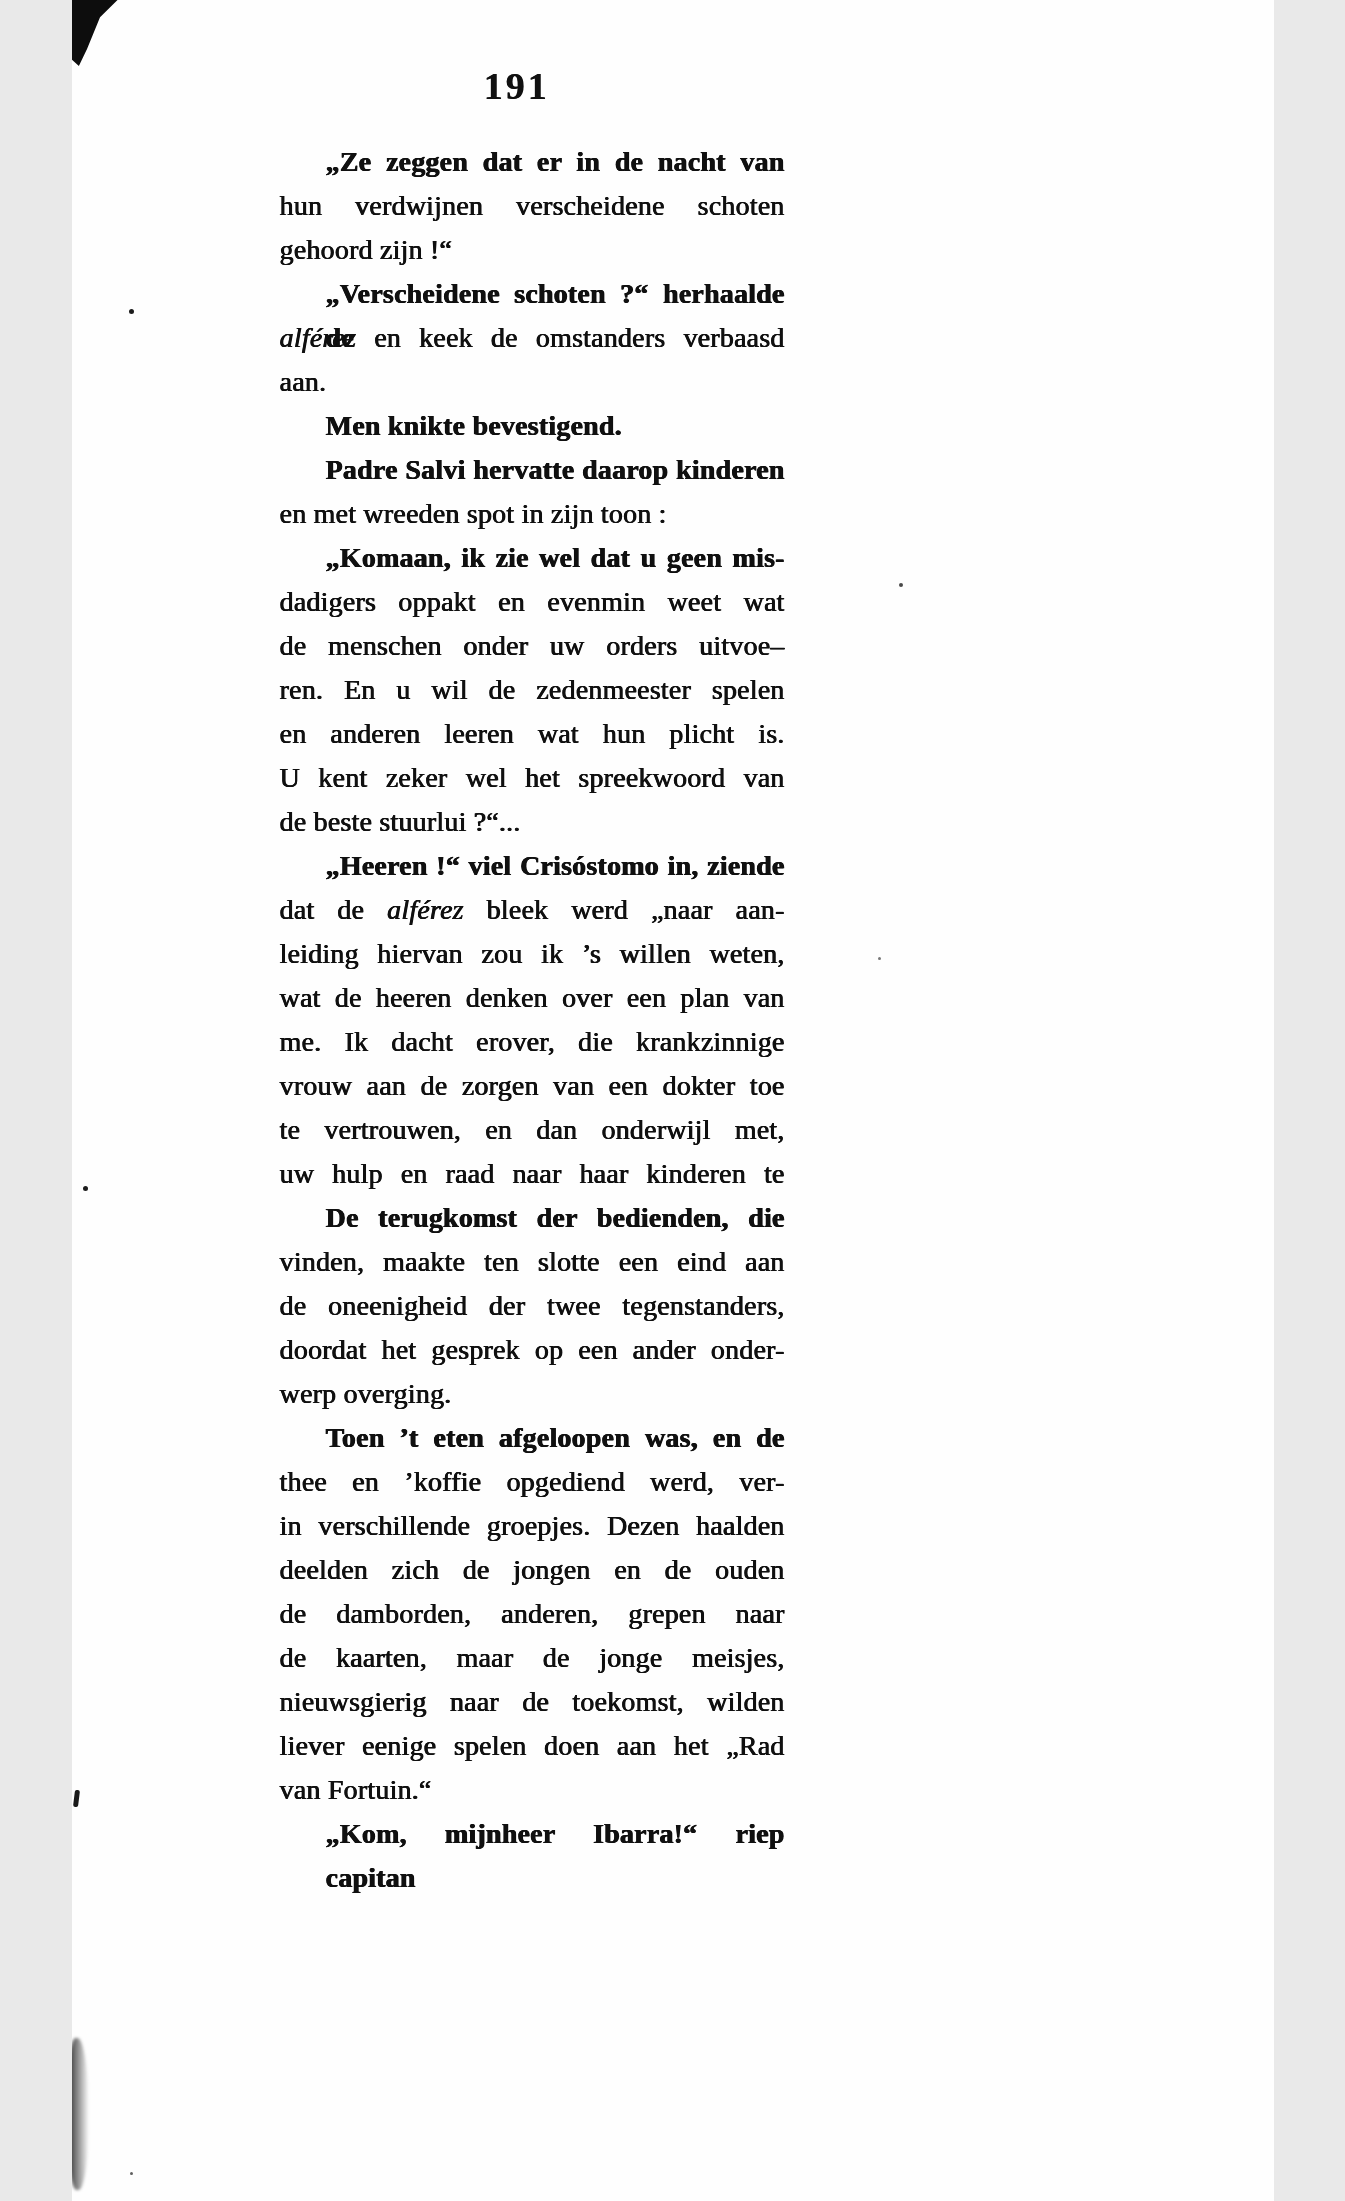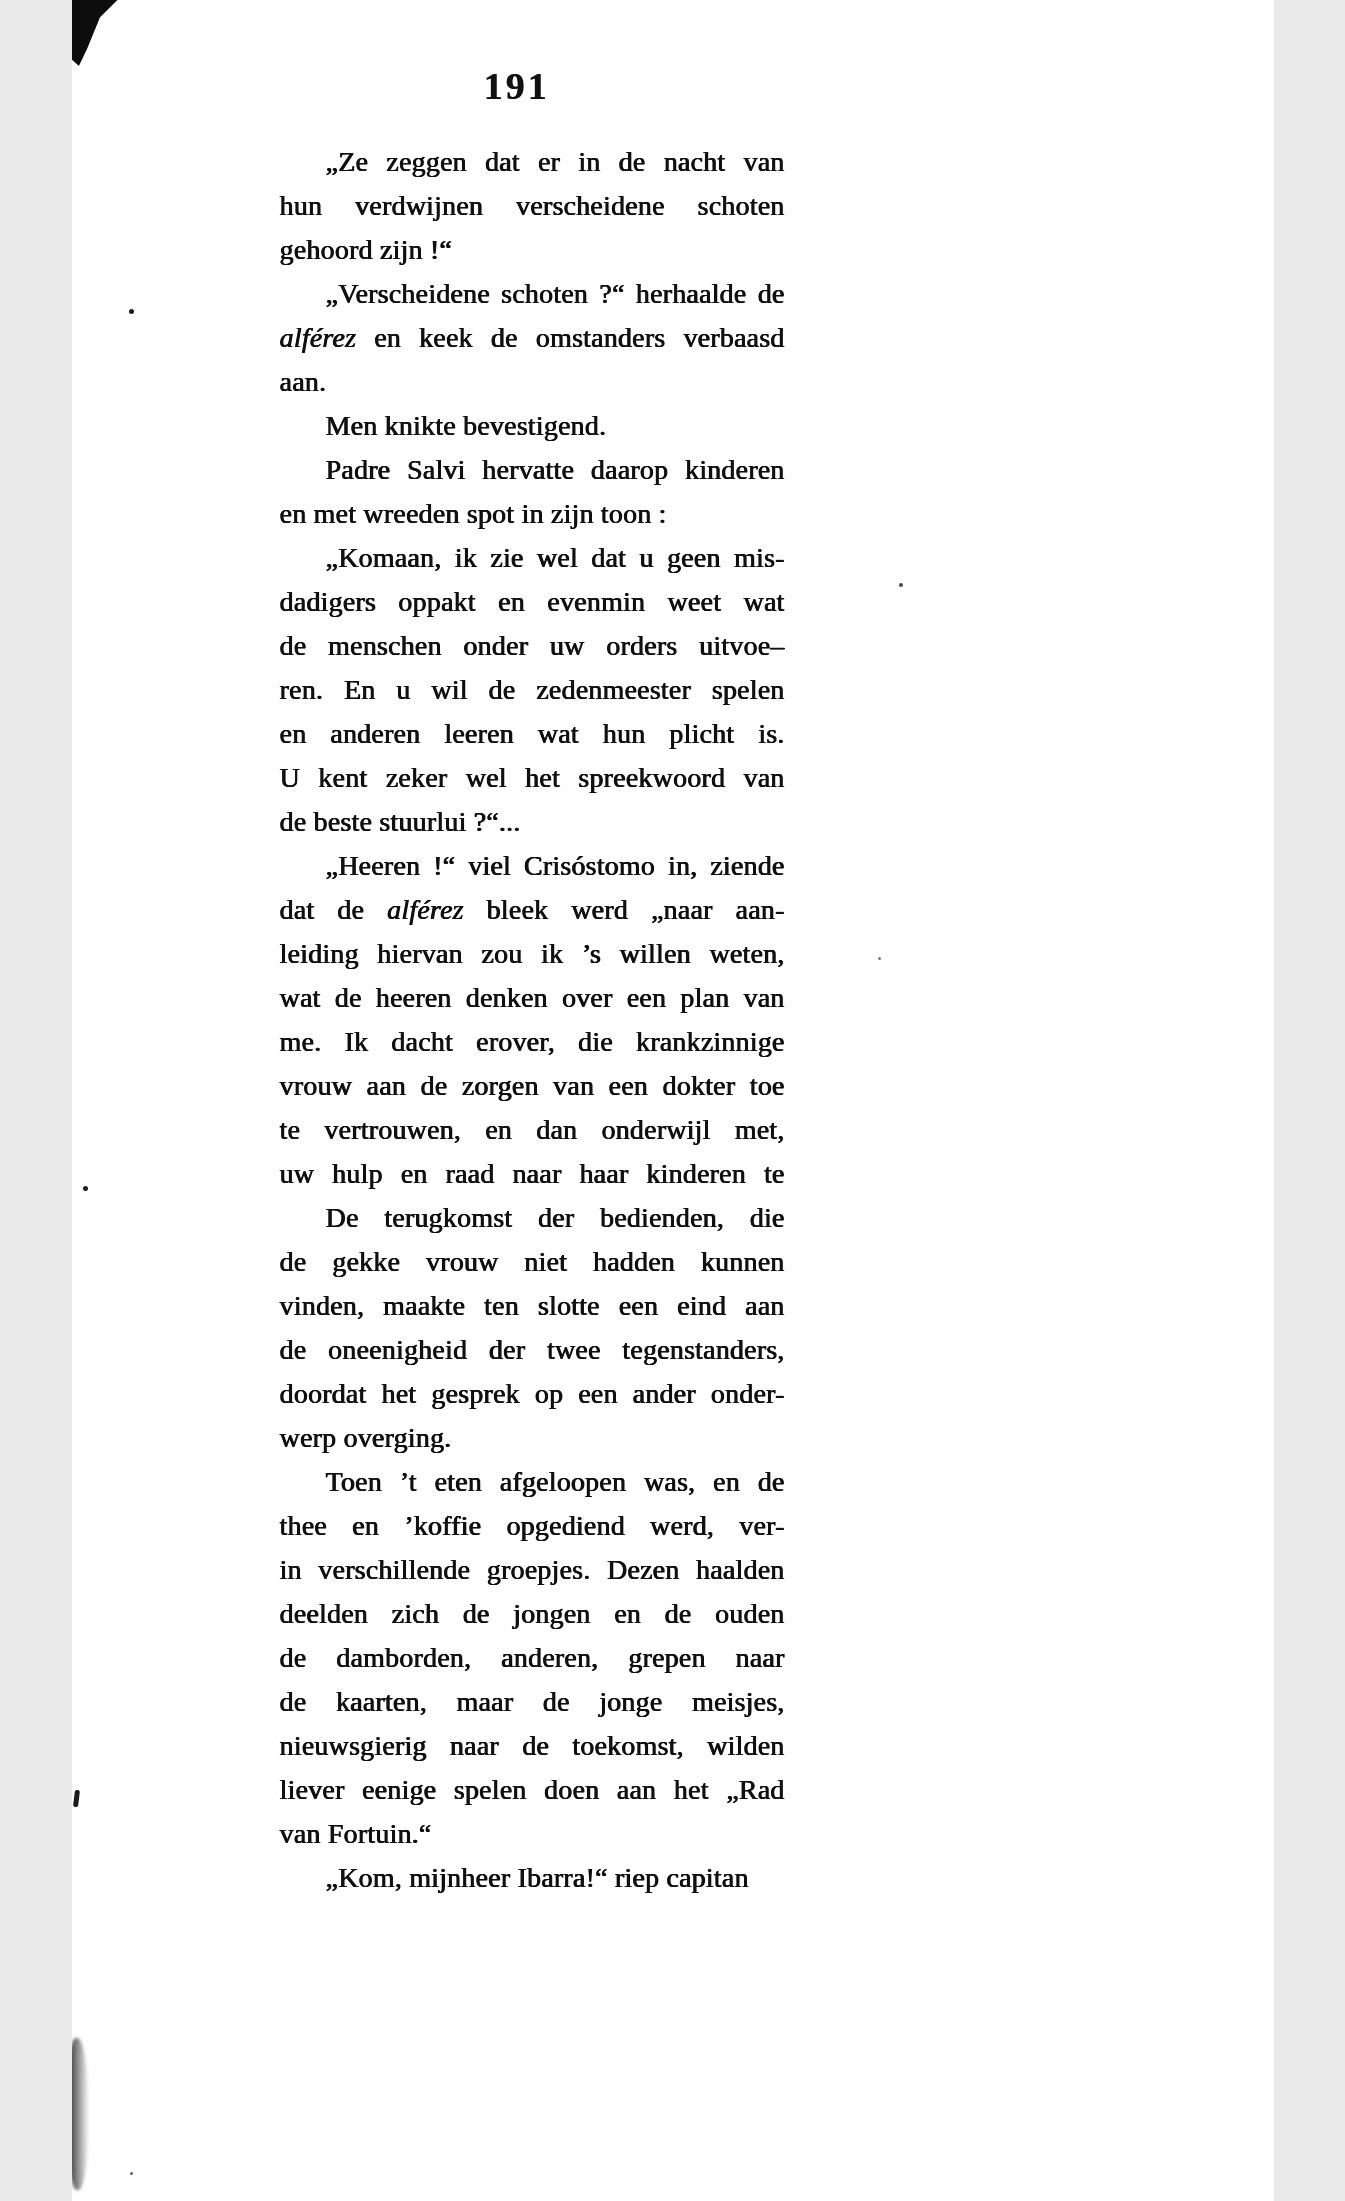--- a/index.html
+++ b/index.html
@@ -24,21 +24,21 @@
   }
   .line {
     height:44px; line-height:44px;
     font-size:28px;
     letter-spacing:0.2px;
     text-align:justify; text-align-last:justify;
     text-shadow:0.55px 0 0 var(--ink), -0.25px 0 0 var(--ink);
     white-space:normal;
     overflow:visible;
   }
-  .line.indent { padding-left:46px; }
+  .line.indent { padding-left:46px;font-weight:bold; }
   .line.end { text-align-last:left; }
   .line i { font-style:italic; }
   
   .artifact { position:absolute; pointer-events:none; }
   .smudge-tl {
     top:0; left:0; width:46px; height:66px;
     background:#0d0d0d;
     clip-path:polygon(0 0, 100% 0, 62% 26%, 34% 74%, 16% 100%, 0 90%);
     filter:blur(0.4px);
   }
@@ -93,21 +93,20 @@
       <div class="line end">de beste stuurlui ?“...</div>
       <div class="line indent">„Heeren !“ viel Crisóstomo in, ziende</div>
       <div class="line">dat de <i>alférez</i> bleek werd „naar aan-</div>
       <div class="line">leiding hiervan zou ik ’s willen weten,</div>
       <div class="line">wat de heeren denken over een plan van</div>
       <div class="line">me. Ik dacht erover, die krankzinnige</div>
       <div class="line">vrouw aan de zorgen van een dokter toe</div>
       <div class="line">te vertrouwen, en dan onderwijl met,</div>
       <div class="line">uw hulp en raad naar haar kinderen te</div>
       <div class="line indent">De terugkomst der bedienden, die</div>
-      <div class="line">de gekke vrouw niet hadden kunnen</div>
       <div class="line">vinden, maakte ten slotte een eind aan</div>
       <div class="line">de oneenigheid der twee tegenstanders,</div>
       <div class="line">doordat het gesprek op een ander onder-</div>
       <div class="line end">werp overging.</div>
       <div class="line indent">Toen ’t eten afgeloopen was, en de</div>
       <div class="line">thee en ’koffie opgediend werd, ver-</div>
       <div class="line">in verschillende groepjes. Dezen haalden</div>
       <div class="line">deelden zich de jongen en de ouden</div>
       <div class="line">de damborden, anderen, grepen naar</div>
       <div class="line">de kaarten, maar de jonge meisjes,</div>

